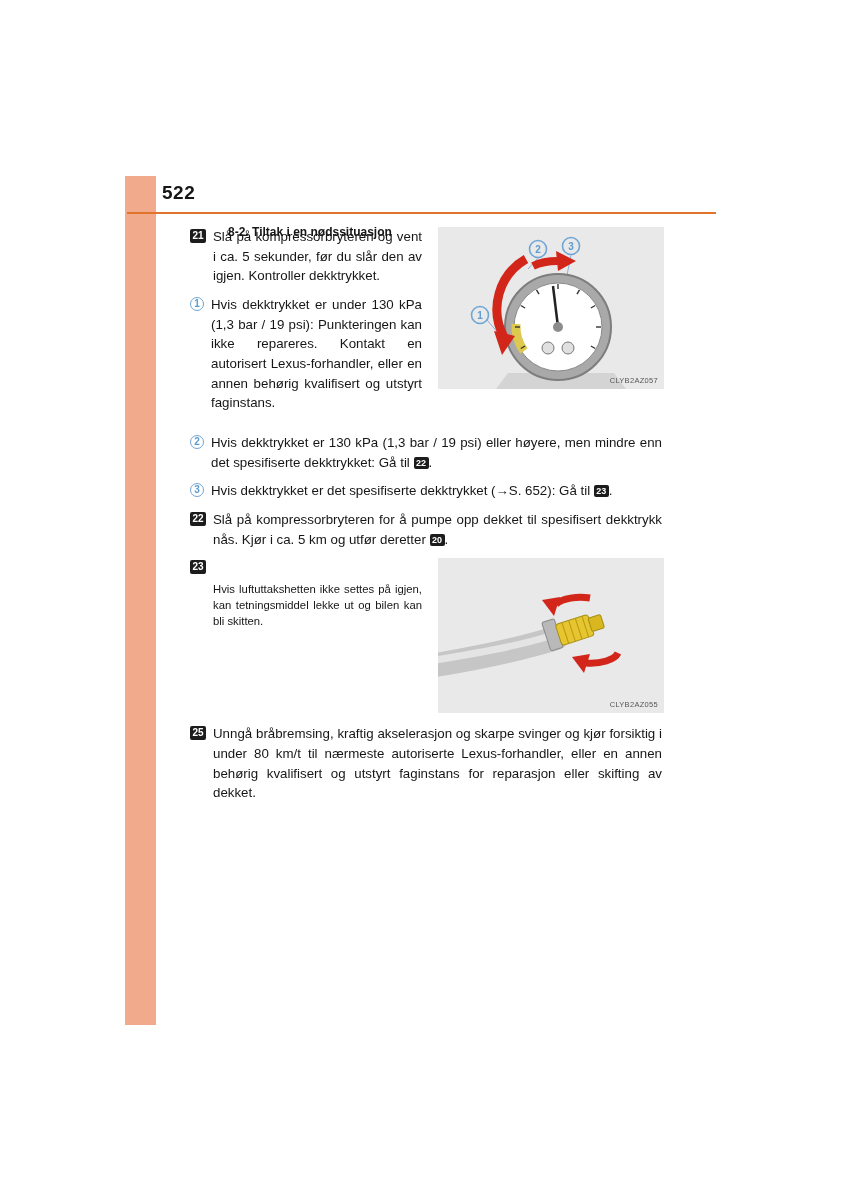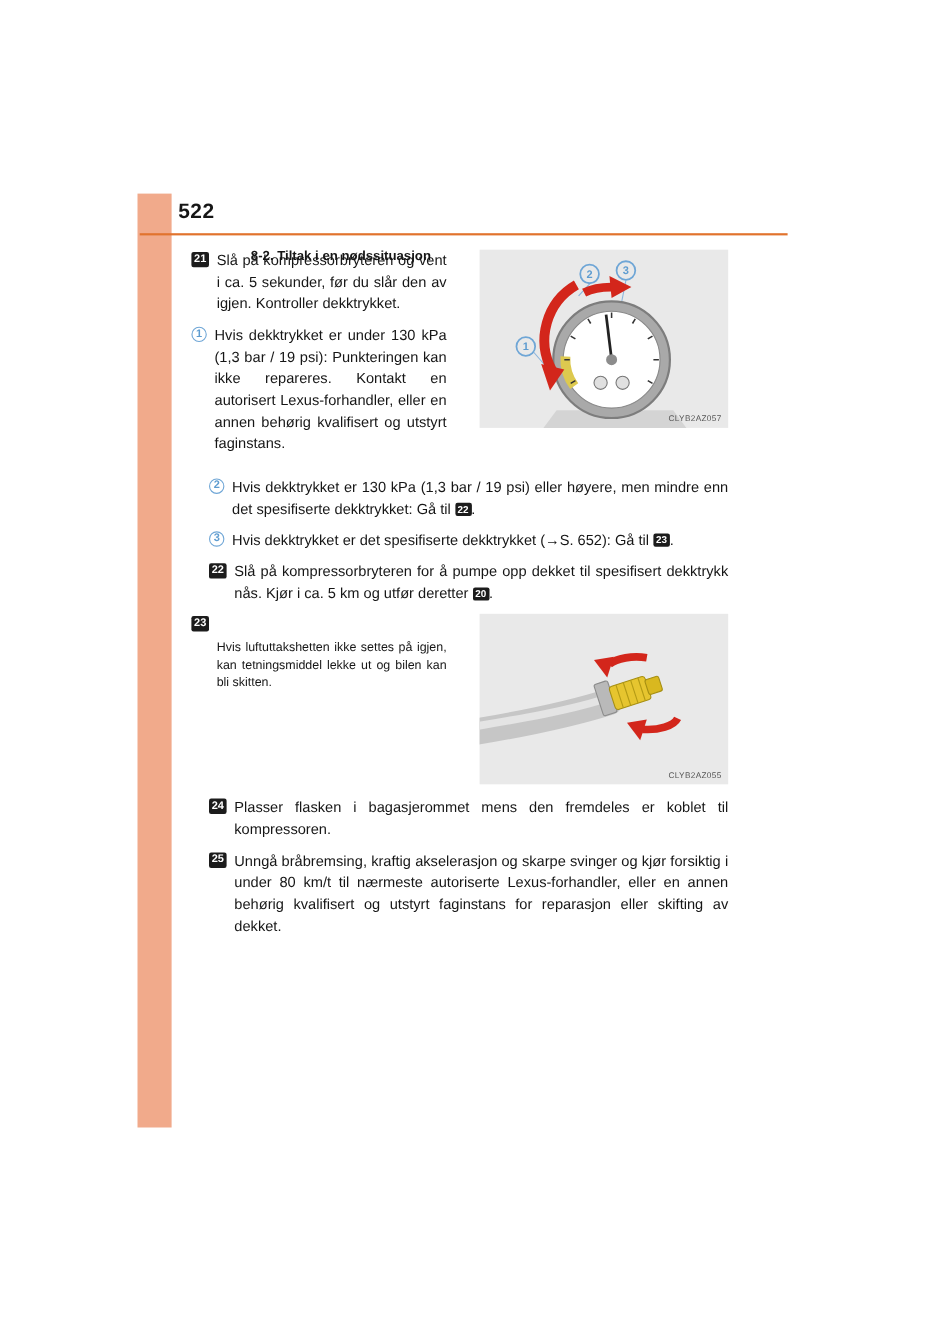--- a/index.html
+++ b/index.html
@@ -33,21 +33,21 @@
     line-height: 12px; text-align: center;
   }
   .txt { text-align: justify; }
   .iref {
     display: inline-block; min-width: 15px; height: 12px; padding: 0 2px;
     background: #1c1c1c; color: #ffffff; font-size: 9px; font-weight: bold;
     line-height: 12px; text-align: center; border-radius: 2px; position: relative; top: -1px;
   }
   .note { font-size: 11.3px; line-height: 1.38; margin-top: 24px; text-align: justify; }
 
-  .row-with-figure { display: flex; gap: 30px; margin-bottom: 11px; justify-content: flex-end; }
+  .row-with-figure { display: flex; gap: 16px; margin-bottom: 11px; }
   .row-text-col { width: 232px; flex: none; }
   .figure { flex: none; width: 226px; background: #e9e9e9; position: relative; }
   .fig1 { height: 162px; }
   .fig2 { height: 155px; }
 </style>
 </head>
 <body>
 
 <div class="page">
 
@@ -177,24 +177,20 @@
           </g>
           <g>
             <path d="M 180 95 A 28 13 0 0 1 148 105" stroke="#d3261b" stroke-width="7" fill="none"></path>
             <polygon points="134,99 152,96 146,115" fill="#d3261b"></polygon>
           </g>
           <text x="220" y="149" text-anchor="end" font-size="7.5" fill="#565656" letter-spacing=".3">CLYB2AZ055</text>
         </svg>
       </div>
     </div>
 
-    <div class="step">
-      <span class="badge">24</span>
-      <div class="txt">Plasser flasken i bagasjerommet mens den fremdeles er koblet til kompressoren.</div>
-    </div>
 
     <div class="step">
       <span class="badge">25</span>
       <div class="txt">Unngå bråbremsing, kraftig akselerasjon og skarpe svinger og kjør forsiktig i under 80 km/t til nærmeste autoriserte Lexus-forhandler, eller en annen behørig kvalifisert og utstyrt faginstans for reparasjon eller skifting av dekket.</div>
     </div>
 
   </div>
 </div>
 
 </body></html>

